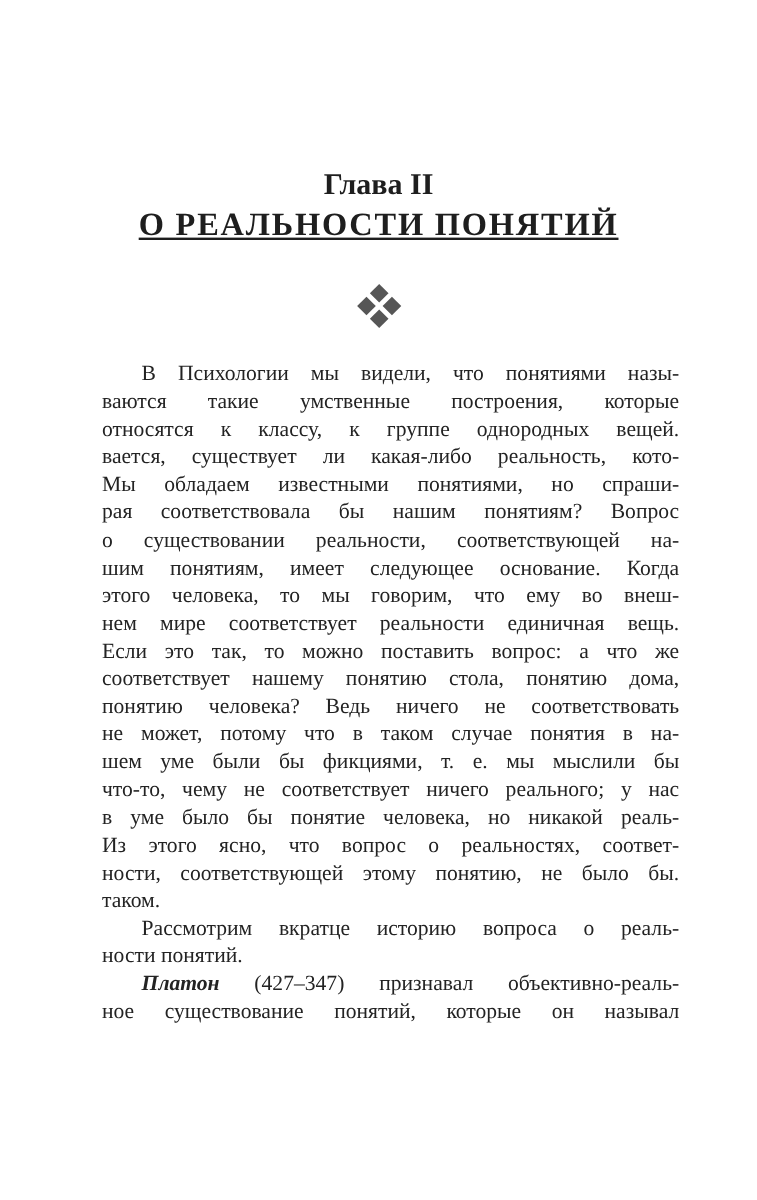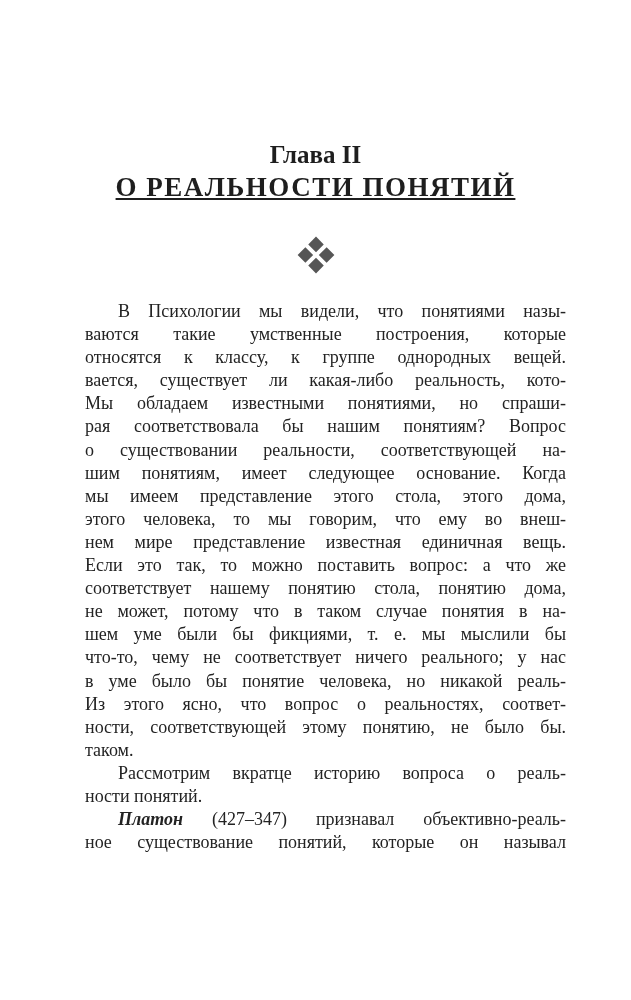--- a/index.html
+++ b/index.html
@@ -93,25 +93,25 @@
   </div>
   <div class="body-text" id="body-text" style="color: rgb(35, 35, 35);">
       <div class="line indent"><span>В Психологии мы видели, что понятиями назы-</span></div>
       <div class="line"><span>ваются такие умственные построения, которые</span></div>
       <div class="line"><span>относятся к классу, к группе однородных вещей.</span></div>
       <div class="line"><span>вается, существует ли какая-либо реальность, кото-</span></div>
       <div class="line"><span>Мы обладаем известными понятиями, но спраши-</span></div>
       <div class="line"><span>рая соответствовала бы нашим понятиям? Вопрос</span></div>
       <div class="line"><span>о существовании реальности, соответствующей на-</span></div>
       <div class="line"><span>шим понятиям, имеет следующее основание. Когда</span></div>
-      <div class="line"><span>мы имеем представление этого стола, этого дома,</span></div>
       <div class="line"><span>этого человека, то мы говорим, что ему во внеш-</span></div>
-      <div class="line"><span>нем мире представление известная единичная вещь.</span></div>
+      <div class="line"><span>нем мире соответствует реальности единичная вещь.</span></div>
       <div class="line"><span>Если это так, то можно поставить вопрос: а что же</span></div>
       <div class="line"><span>соответствует нашему понятию стола, понятию дома,</span></div>
+      <div class="line"><span>понятию человека? Ведь ничего не соответствовать</span></div>
       <div class="line"><span>не может, потому что в таком случае понятия в на-</span></div>
       <div class="line"><span>шем уме были бы фикциями, т. е. мы мыслили бы</span></div>
       <div class="line"><span>что-то, чему не соответствует ничего реального; у нас</span></div>
       <div class="line"><span>в уме было бы понятие человека, но никакой реаль-</span></div>
       <div class="line"><span>Из этого ясно, что вопрос о реальностях, соответ-</span></div>
       <div class="line"><span>ности, соответствующей этому понятию, не было бы.</span></div>
       <div class="line short"><span>таком.</span></div>
       <div class="line indent"><span>Рассмотрим вкратце историю вопроса о реаль-</span></div>
       <div class="line short"><span>ности понятий.</span></div>
       <div class="line indent"><span class="seg-bold-italic">Платон</span><span> (427–347) признавал объективно-реаль-</span></div>

